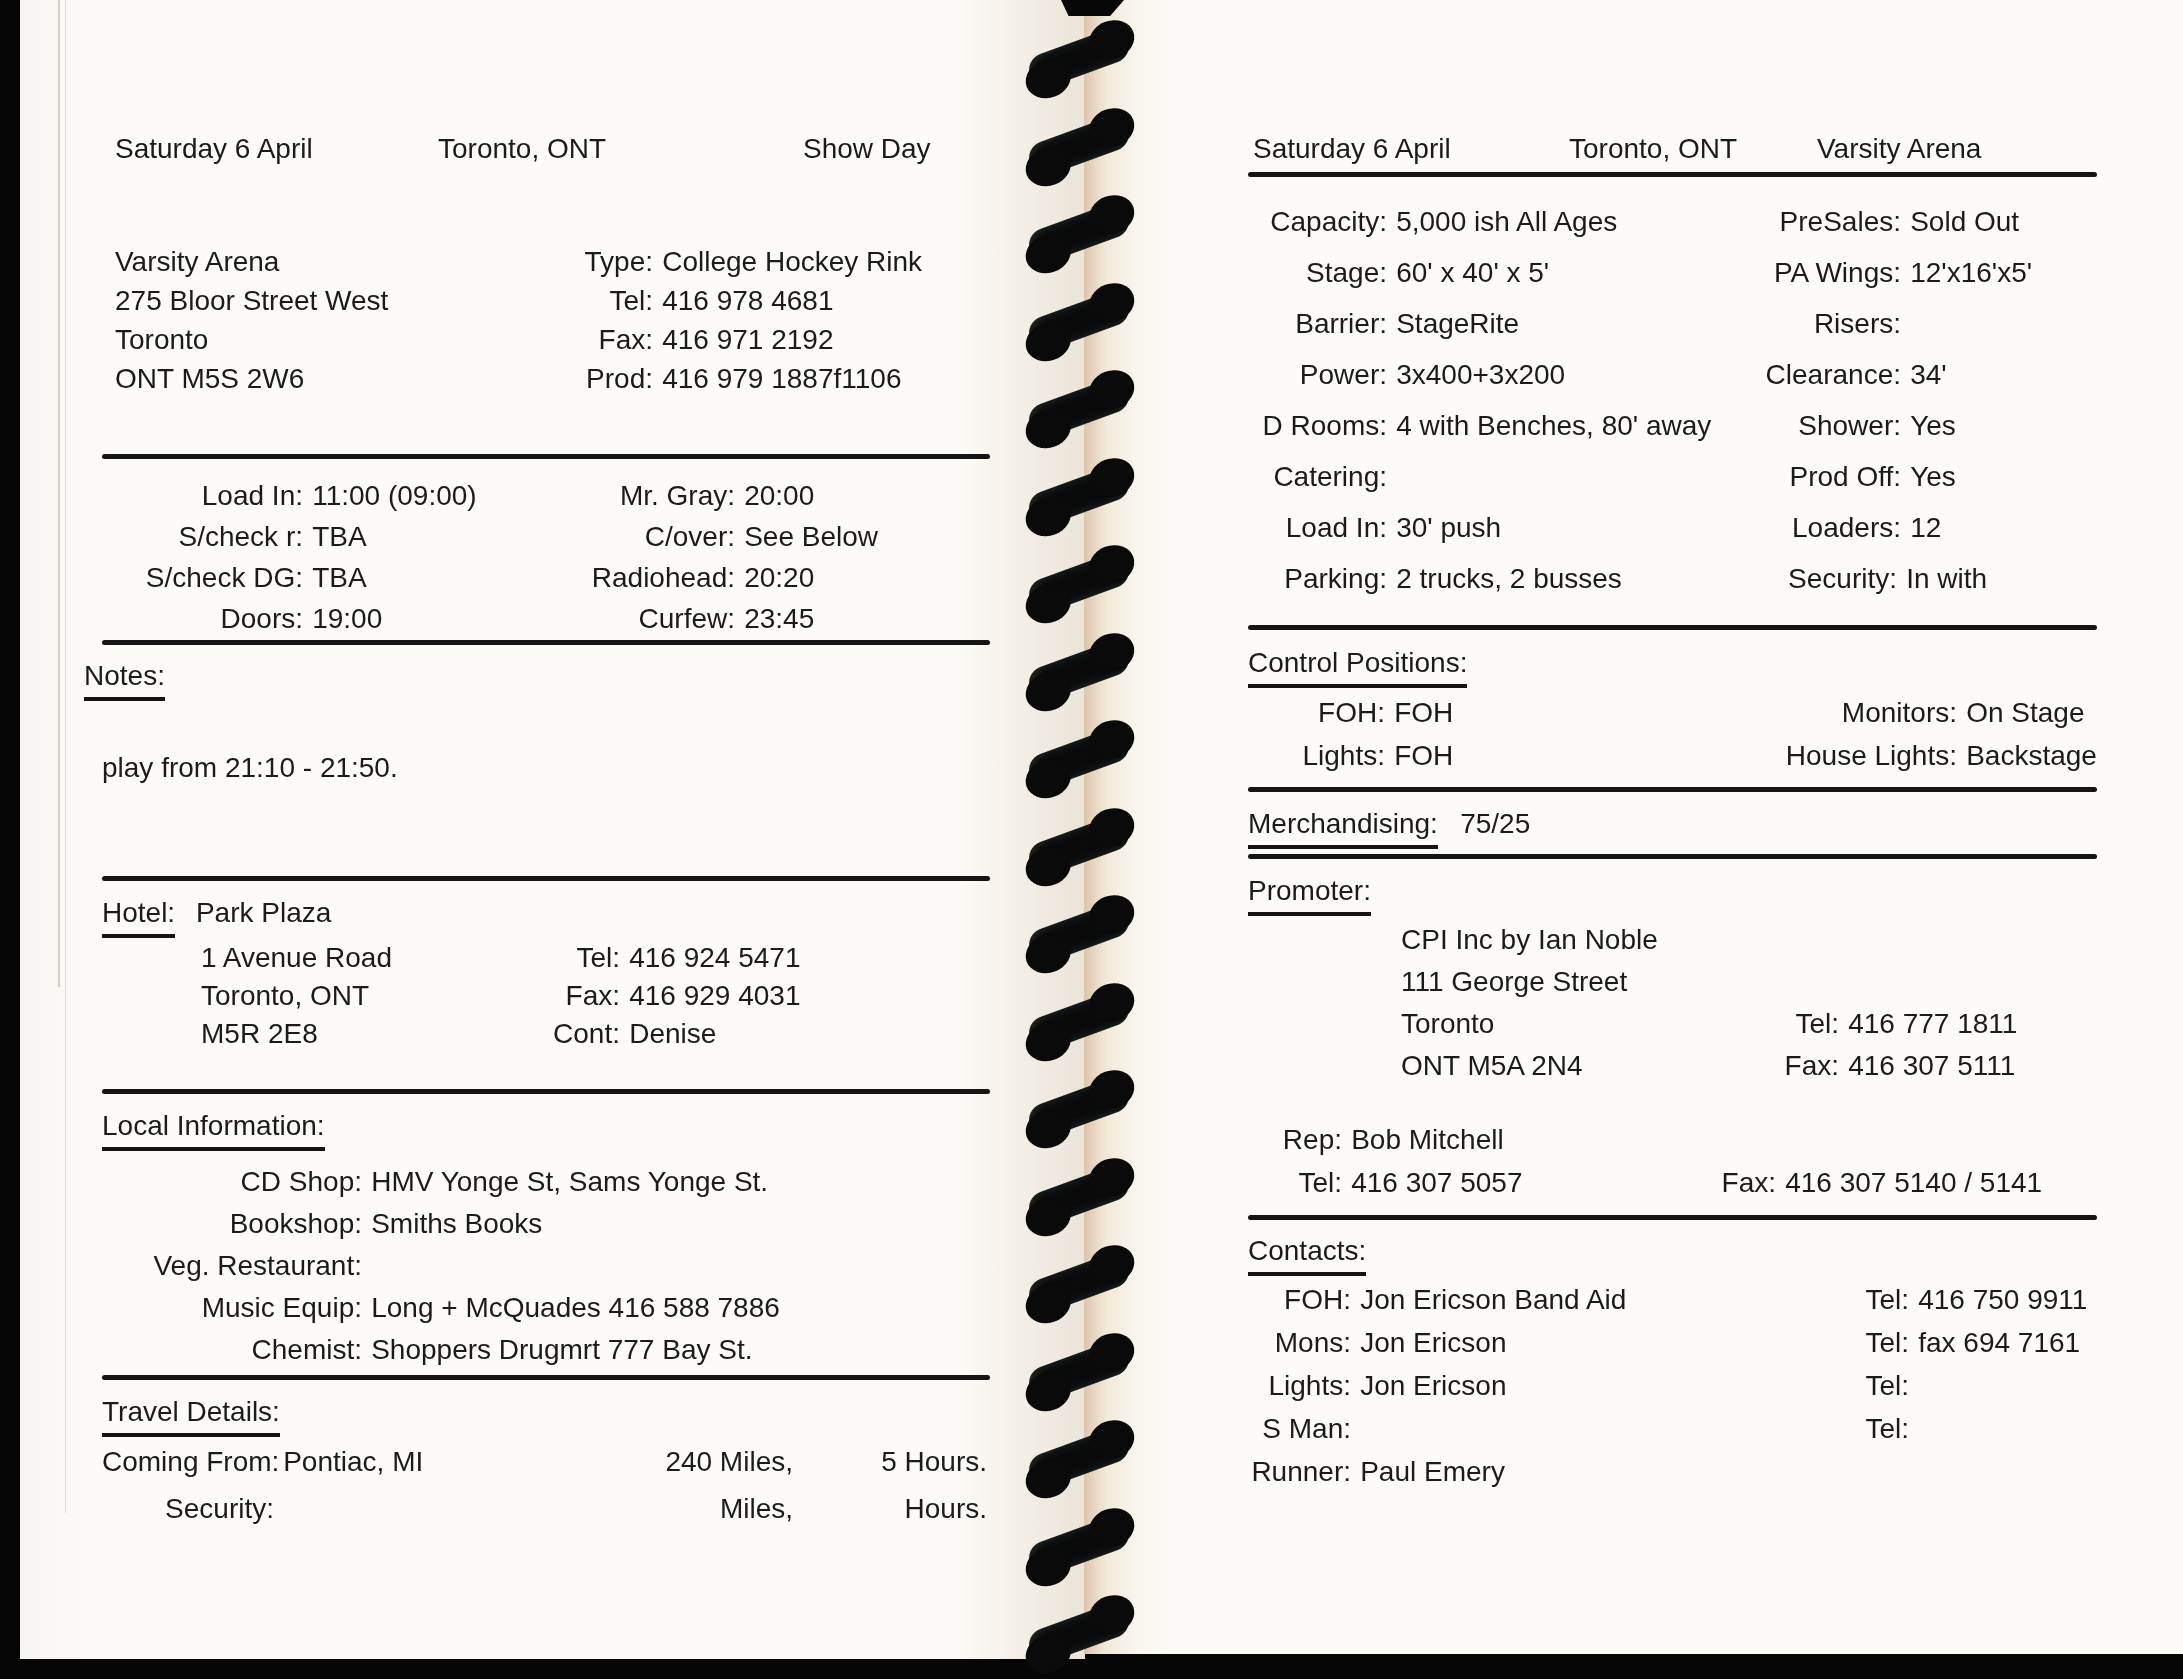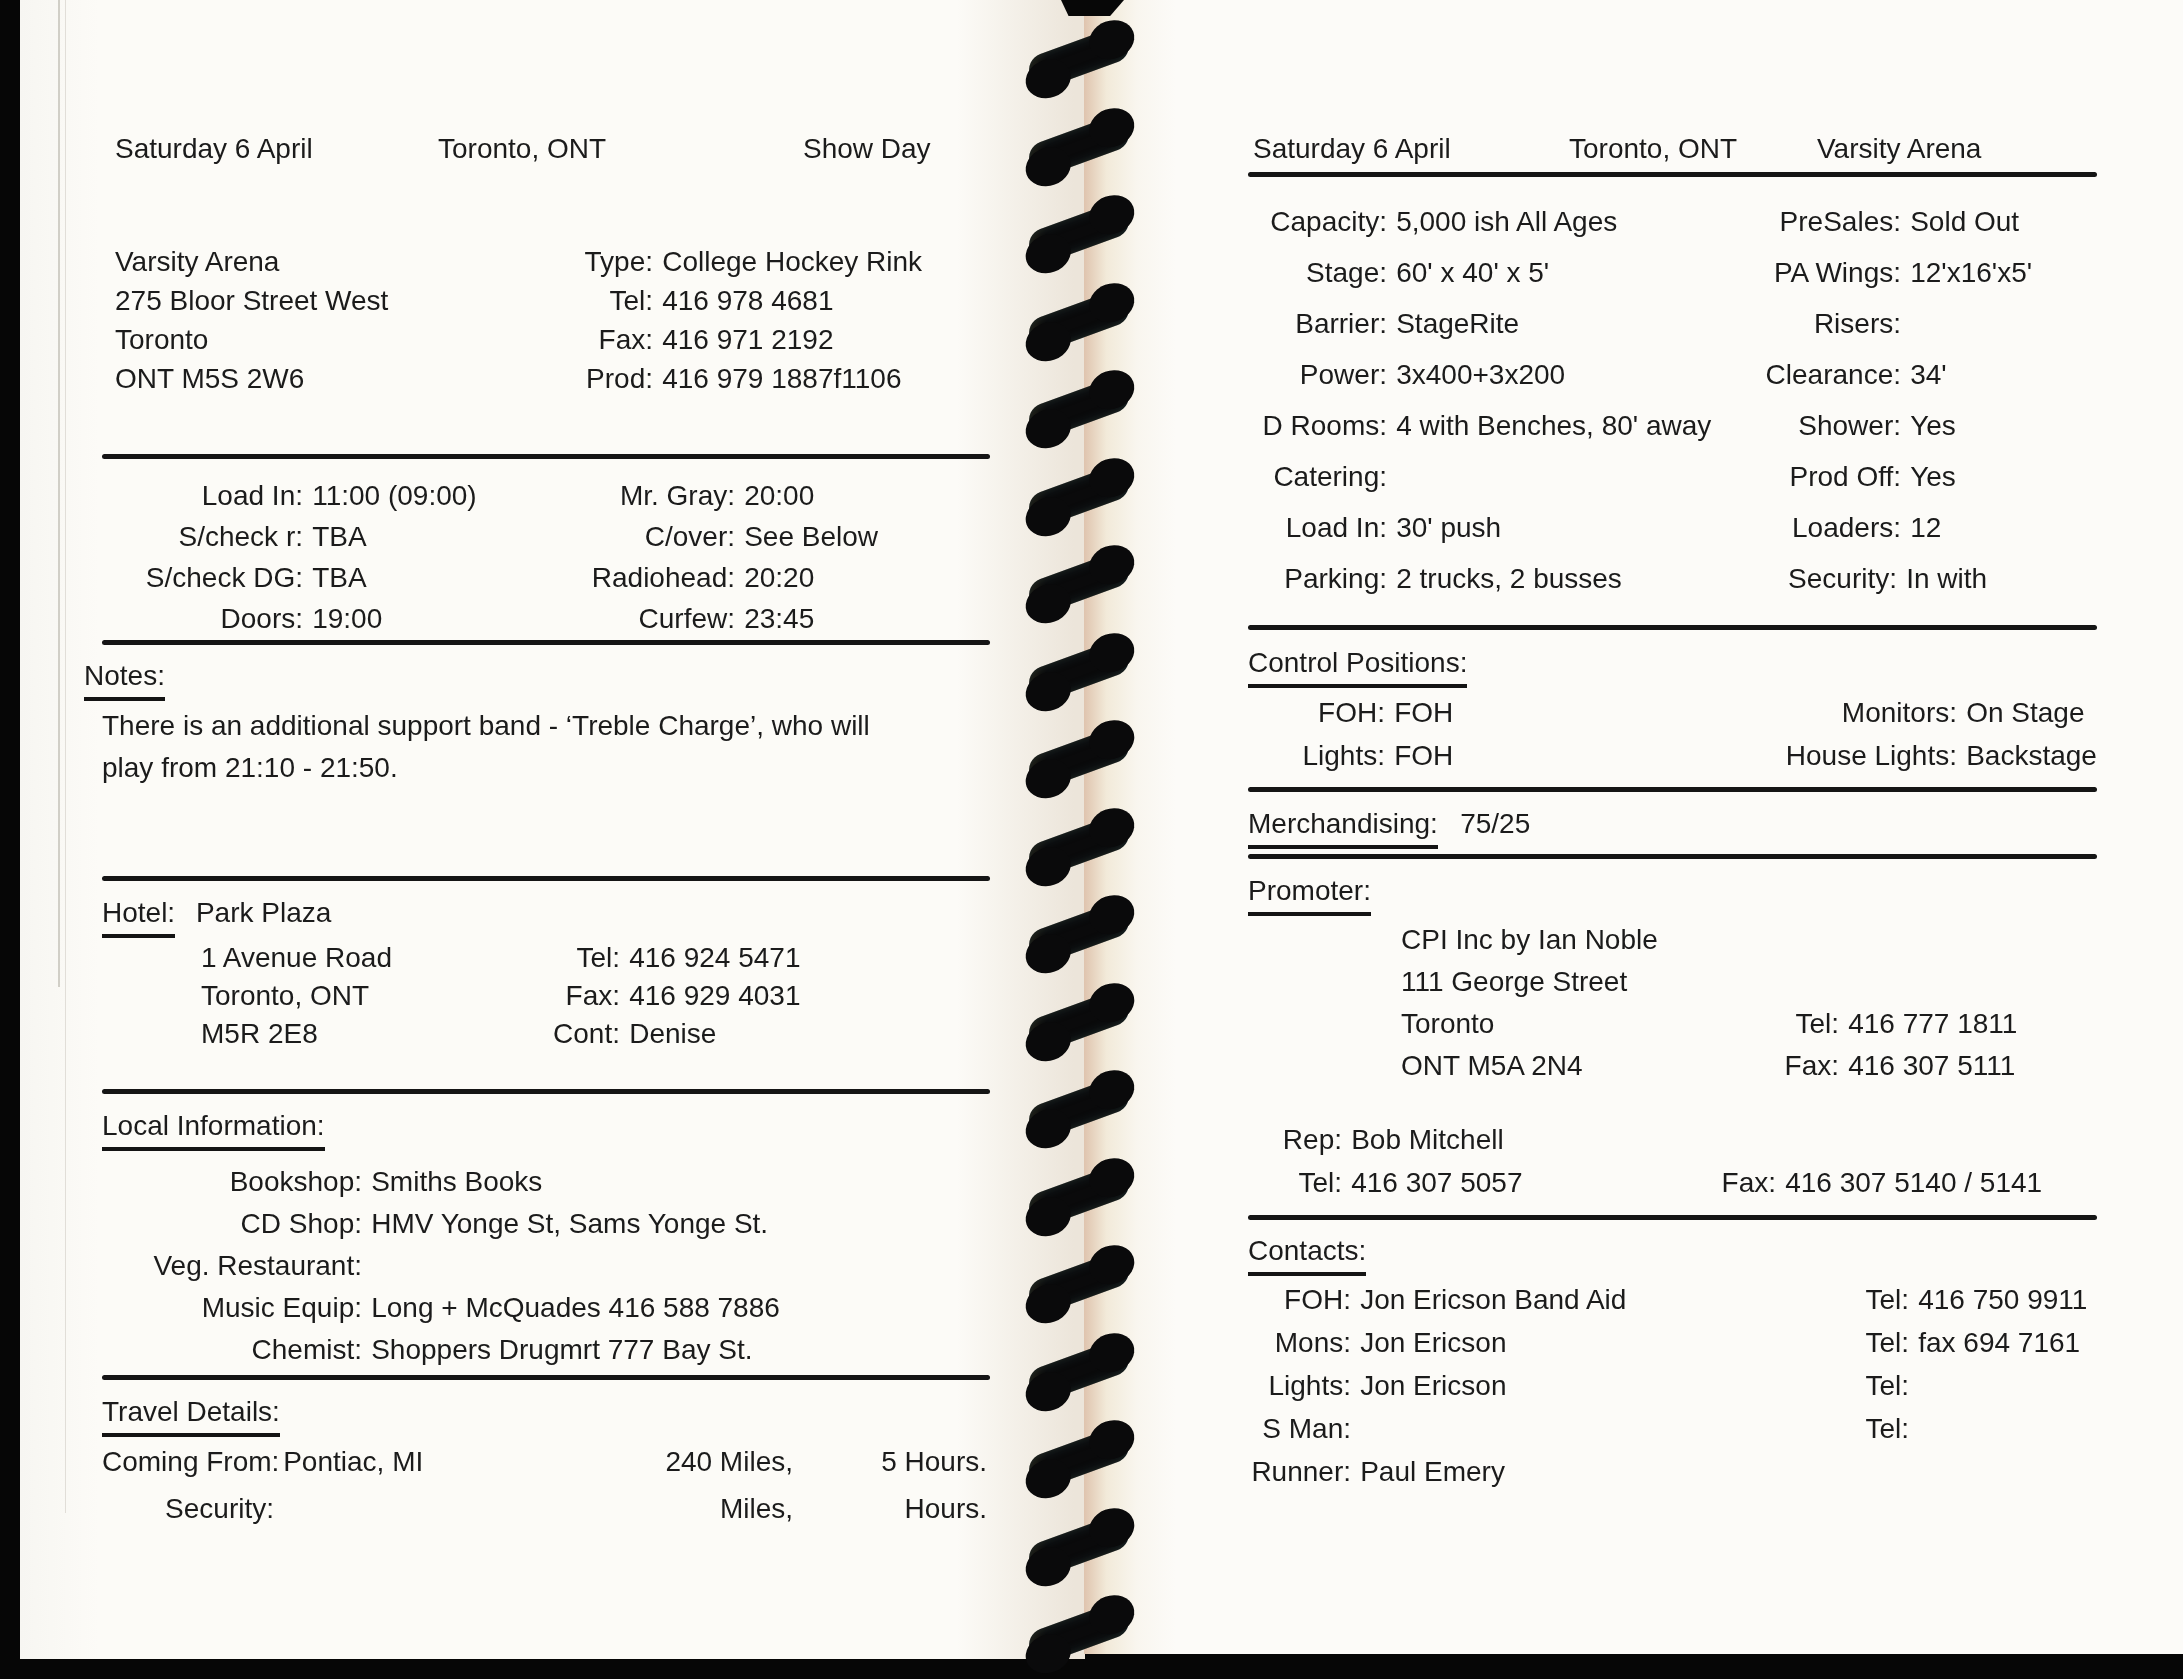--- a/index.html
+++ b/index.html
@@ -106,21 +106,20 @@
         <span class="lb" style="width:205px">Curfew:</span>
         <span class="val">23:45</span>
       </div>
     </div>
 
     <div class="rule" style="top:640px;left:82px;width:888px"></div>
 
     <div class="abs" style="top:659px;left:64px">
       <span class="hd">Notes:</span>
     </div>
-    <div class="abs" style="top:709px;left:82px">There is an additional support band - ‘Treble Charge’, who will</div>
     <div class="abs" style="top:751px;left:82px">play from 21:10 - 21:50.</div>
 
     <div class="rule" style="top:876px;left:82px;width:888px"></div>
 
     <div class="abs" style="top:896px;left:82px">
       <span class="hd">Hotel:</span>
       <span class="val" style="margin-left:13px">Park Plaza</span>
     </div>
     <div class="abs stack" style="top:941px;left:181px">
       <div style="height:38px">1 Avenue Road</div>
@@ -142,26 +141,26 @@
       </div>
     </div>
 
     <div class="rule" style="top:1089px;left:82px;width:888px"></div>
 
     <div class="abs" style="top:1109px;left:82px">
       <span class="hd">Local Information:</span>
     </div>
     <div class="abs" style="top:1165px;left:82px">
       <div class="frow" style="height:42px">
+        <span class="lb" style="width:260px">CD Shop:</span>
+        <span class="val">HMV Yonge St, Sams Yonge St.</span>
+      </div>
+      <div class="frow" style="height:42px">
         <span class="lb" style="width:260px">Bookshop:</span>
         <span class="val">Smiths Books</span>
-      </div>
-      <div class="frow" style="height:42px">
-        <span class="lb" style="width:260px">CD Shop:</span>
-        <span class="val">HMV Yonge St, Sams Yonge St.</span>
       </div>
       <div class="frow" style="height:42px">
         <span class="lb" style="width:260px">Veg. Restaurant:</span>
         <span class="val"></span>
       </div>
       <div class="frow" style="height:42px">
         <span class="lb" style="width:260px">Music Equip:</span>
         <span class="val">Long + McQuades 416 588 7886</span>
       </div>
       <div class="frow" style="height:42px">

